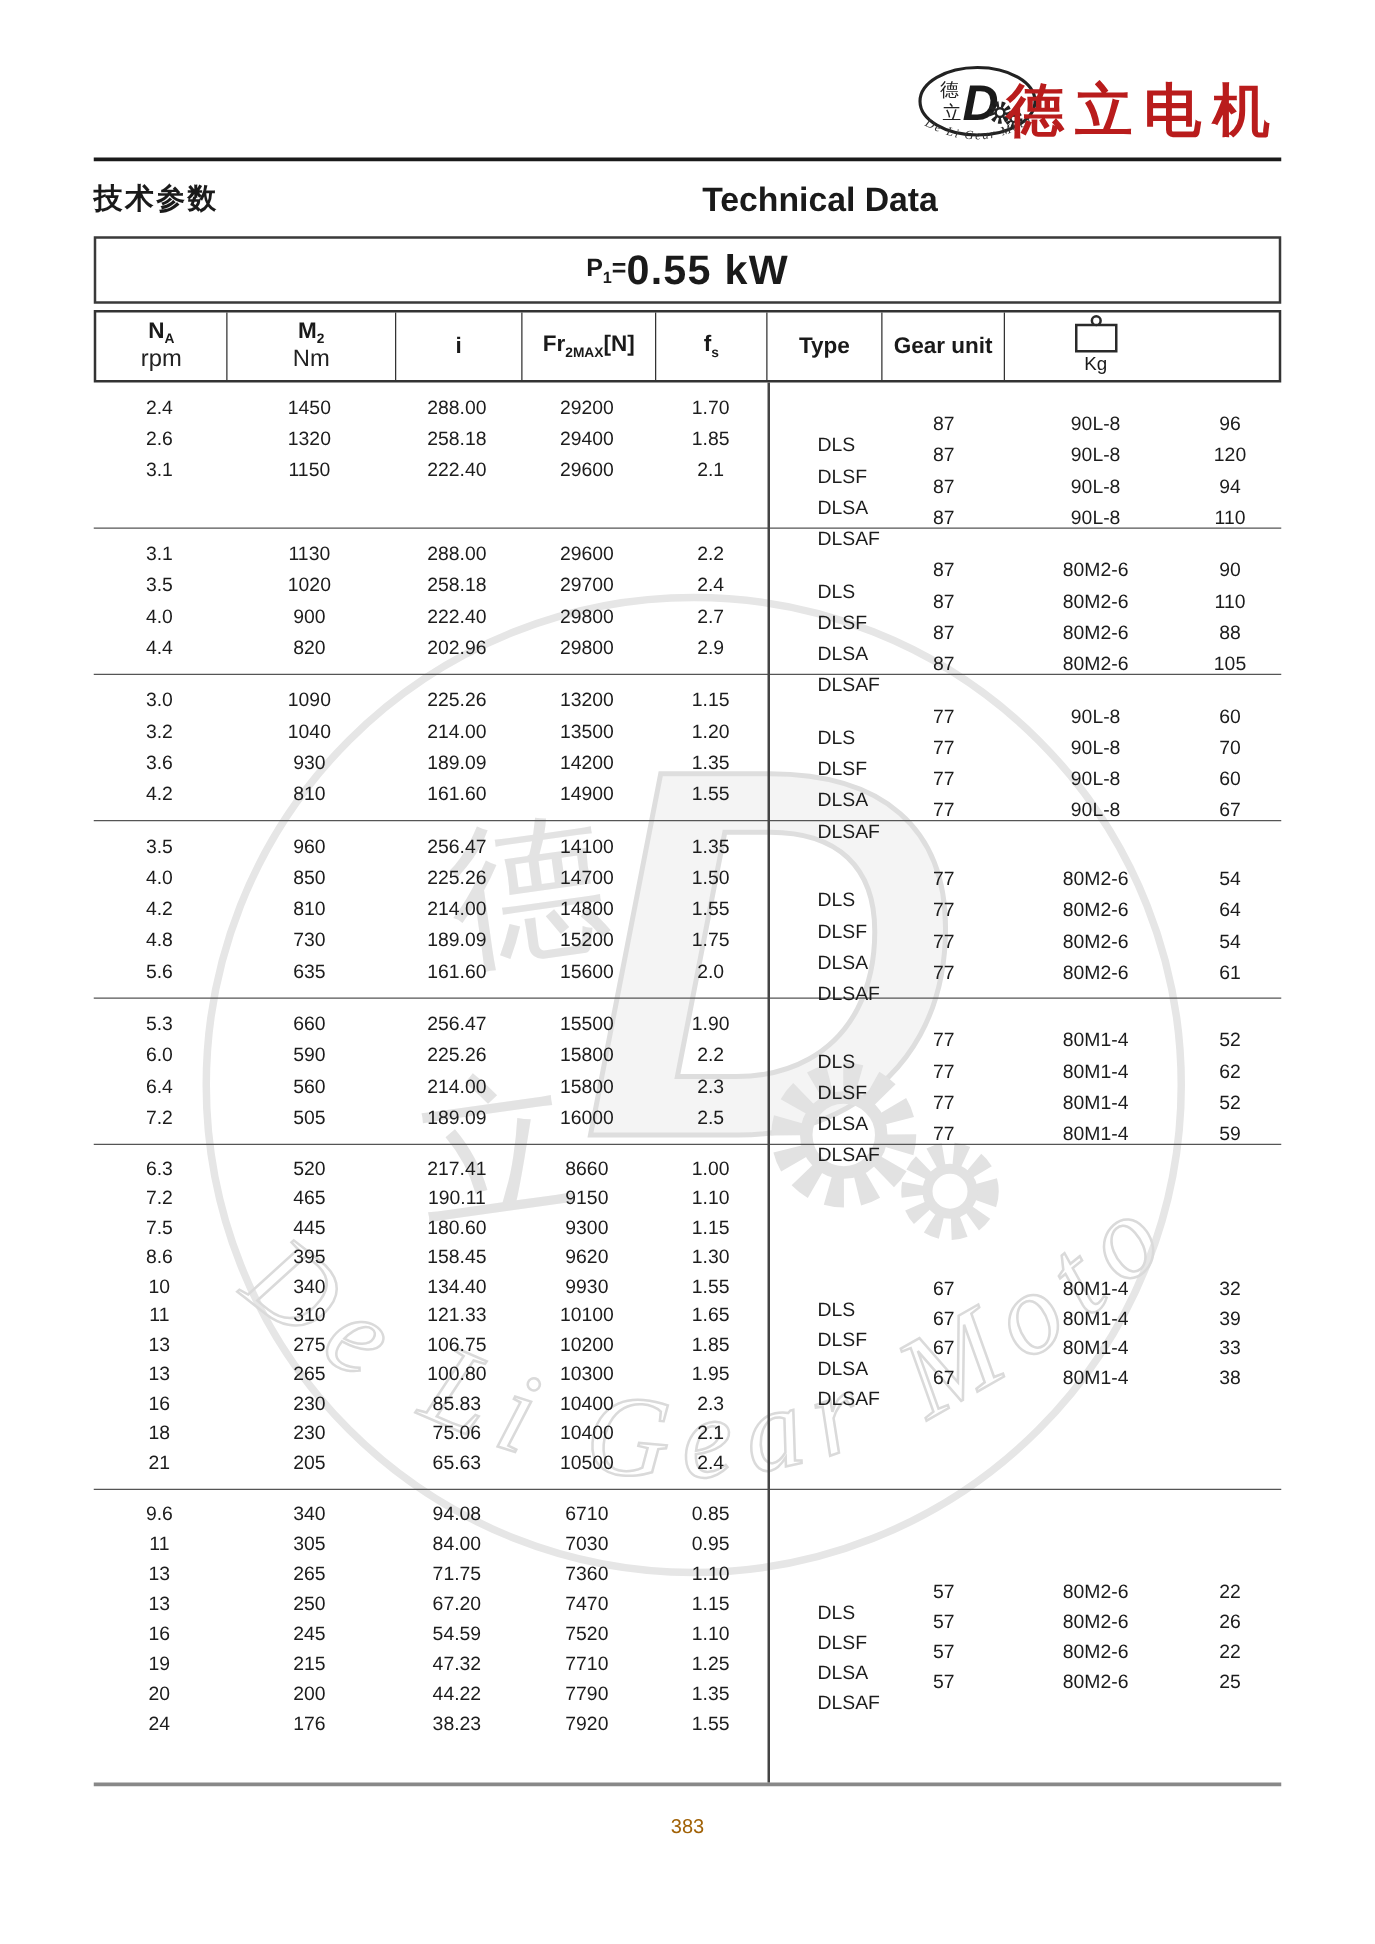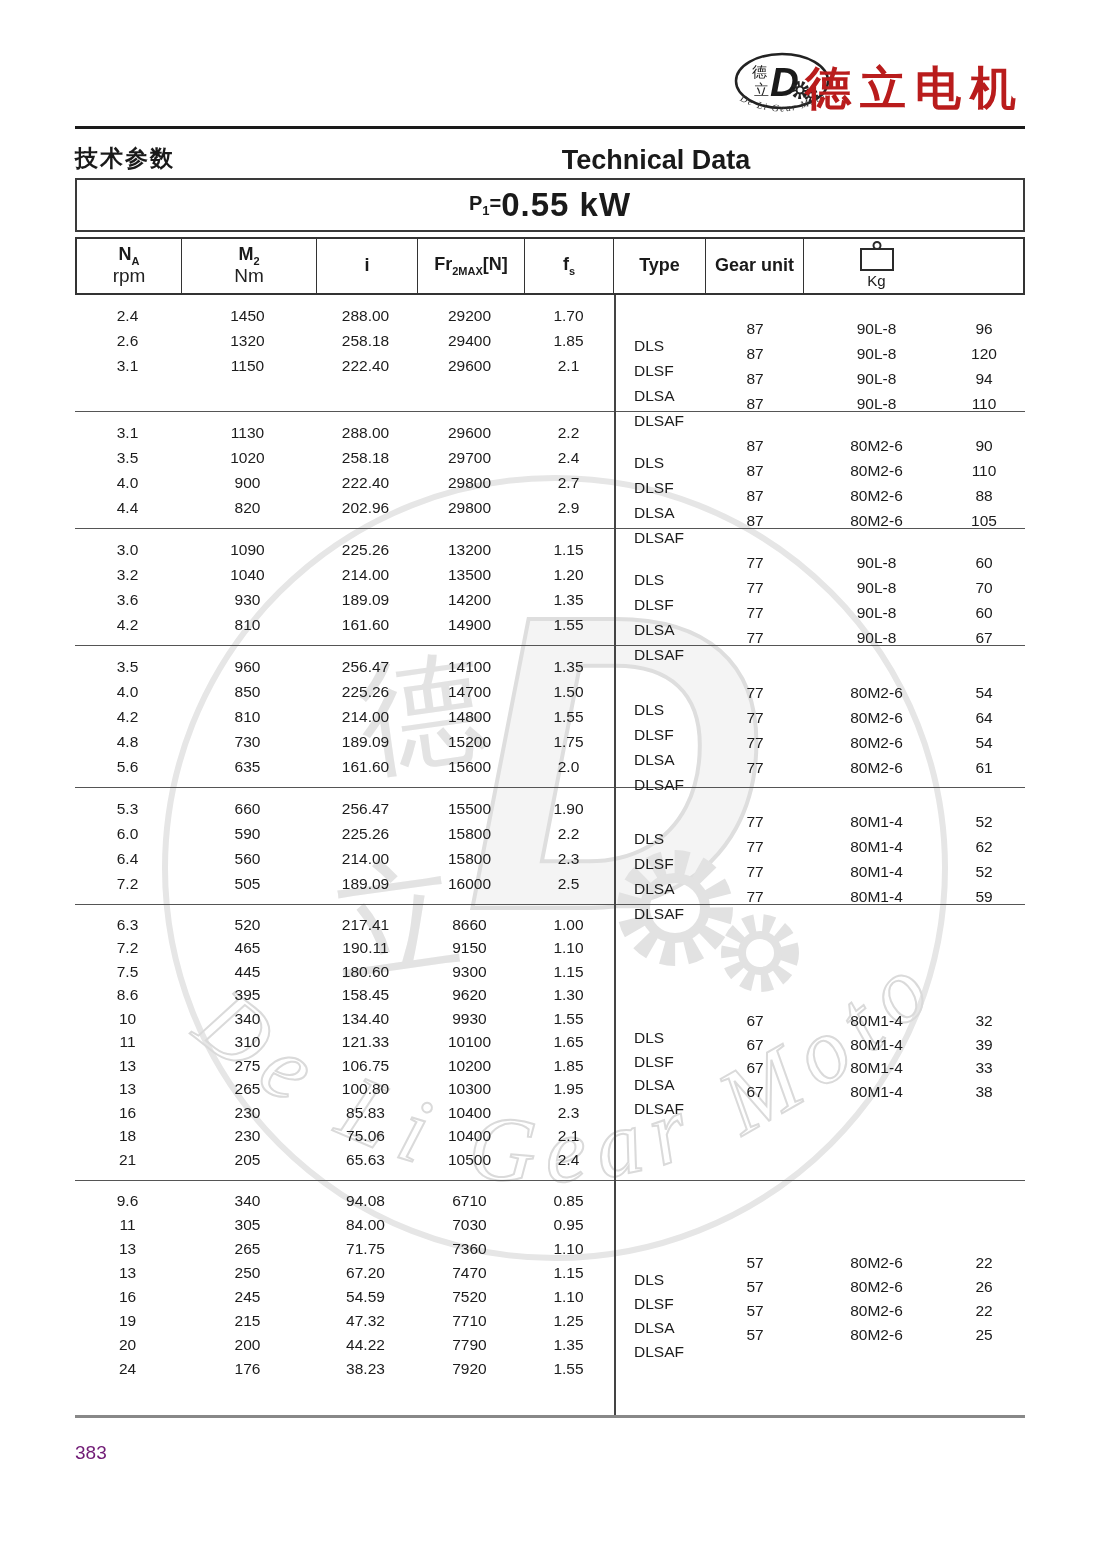--- a/index.html
+++ b/index.html
@@ -11,21 +11,21 @@
   .watermark{position:absolute;top:468px;left:145px;width:820px;height:820px;z-index:1;}
   .content{position:relative;z-index:2;margin:0 75px;width:950px;}
 
   
   .masthead{position:relative;height:126px;border-bottom:3px solid #1a1a1a;}
   .logo-svg{position:absolute;left:655px;top:52px;}
   .brand{position:absolute;right:0;top:58px;font-family:"Liberation Serif","DejaVu Serif",serif;
          font-size:46px;font-weight:bold;letter-spacing:9px;color:#b91c1c;}
 
   
-  .title-row{position:relative;height:49px;}
+  .title-row{position:relative;height:60px;}
   .sec-cn{position:absolute;left:0;top:14px;font-size:23px;font-weight:bold;letter-spacing:2px;}
   .sec-en{position:absolute;left:581px;top:16px;transform:translateX(-50%);font-size:27px;font-weight:bold;}
 
   
   .power-box{height:50px;border:2px solid #3a3a3a;display:flex;align-items:center;justify-content:center;margin-bottom:5px;}
   .p-small{font-size:20px;font-weight:bold;text-align:right;}
   .p-small sub{font-size:13px;}
   .p-big{font-size:33px;font-weight:800;letter-spacing:1px;}
 
   
@@ -48,24 +48,24 @@
   .group:last-child{border-bottom:none;}
   .group.g1{align-items:flex-start;}
   .group.g7{padding-bottom:34px;}
   .g-left{width:539px;}
   .g-right{width:405px;}
   .drow{display:grid;grid-template-columns:105px 135px 101px 107px 91px;height:25px;align-items:center;}
   .trow{display:grid;grid-template-columns:92px 98px 145px 70px;height:25px;align-items:center;}
   .g6 .drow,.g6 .trow{height:23.5px;}
   .g7 .drow,.g7 .trow{height:24px;}
   .cell{font-size:15.5px;text-align:center;color:#1c1c1c;}
-  .cell.type{text-align:left;padding-left:20px;margin-top:34px;}
+  .cell.type{text-align:left;padding-left:40px;margin-top:34px;}
 
   
-  .page-number{margin-top:24px;text-align:left;font-size:19px;color:#701a75;}
+  .page-number{margin-top:24px;text-align:center;font-size:16px;color:#a16207;}
 </style>
 </head>
 <body>
 
 <svg class="watermark" viewBox="0 0 820 820" xmlns="http://www.w3.org/2000/svg">
   <circle cx="410" cy="400" r="390" fill="none" stroke="#e6e6e6" stroke-width="6"></circle>
   <text x="215" y="290" font-size="125" fill="#e3e3e3" font-family="'Liberation Serif',serif" transform="rotate(-8 260 250)">德</text>
   <text x="190" y="495" font-size="125" fill="#e3e3e3" font-family="'Liberation Serif',serif" transform="rotate(-8 250 460)">立</text>
   <text x="320" y="440" font-size="420" font-style="italic" font-weight="bold" fill="#f4f4f4" stroke="#dedede" stroke-width="4">D</text>
   <g>

